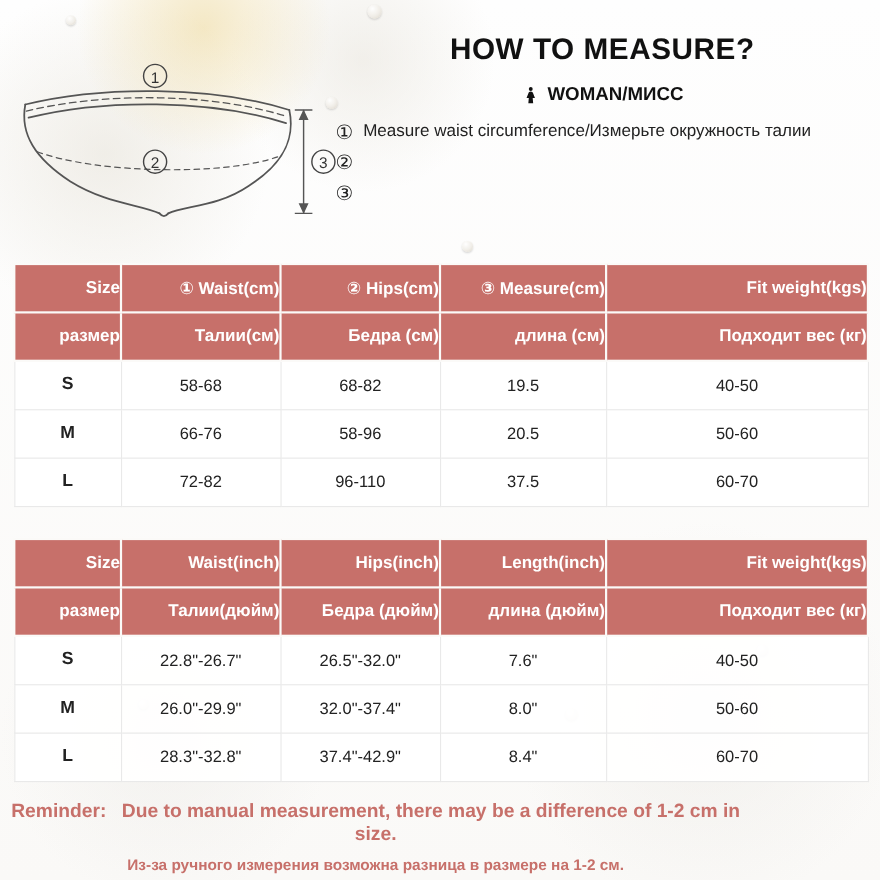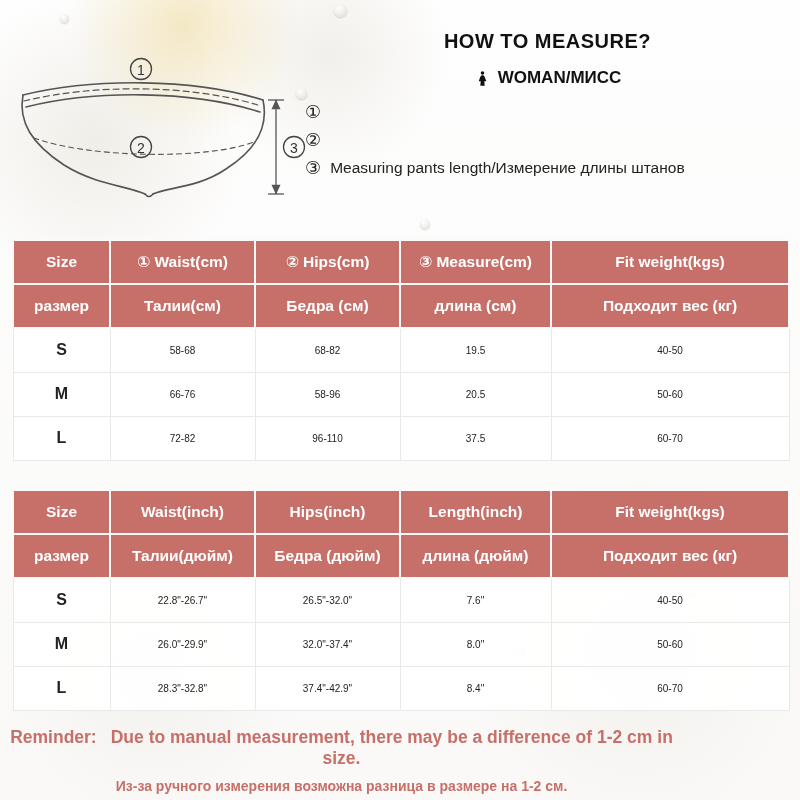--- a/index.html
+++ b/index.html
@@ -15,33 +15,33 @@
       radial-gradient(circle at 150px 670px, rgba(235,233,229,0.5), rgba(235,233,229,0) 150px),
       linear-gradient(180deg,#fefefe,#faf9f7);
   }
   .pearl{position:absolute;border-radius:50%;
     background:radial-gradient(circle at 35% 30%, #ffffff, #f0ede7 55%, #d9d3c7);
     box-shadow:0 1px 2px rgba(0,0,0,0.18);opacity:.9}
   
   .diagram{position:absolute;left:8px;top:52px;width:300px;height:215px}
   
   .howto{position:absolute;left:305px;top:30px;width:485px}
-  .howto-title{text-align:center;font-size:20px;font-weight:700;letter-spacing:.5px;color:#111}
+  .howto-title{text-align:center;font-size:27px;font-weight:700;letter-spacing:.5px;color:#111}
   .gender-row{display:flex;justify-content:center;align-items:center;gap:7px;margin-top:15px;
     font-weight:700;font-size:17px;color:#111}
   .gender-row svg{display:block}
   .instructions{margin-top:15px}
   .instruction{display:flex;align-items:center;gap:9px;margin:10px 0;font-size:15.5px;color:#222}
   .inst-num{font-size:18px;line-height:1;color:#222}
   
   .size-table{position:absolute;left:12px;width:776px;border-collapse:collapse;table-layout:fixed}
   .size-table th{background:#c7706a;color:#fff;font-weight:700;border:2px solid #fbfaf8;
-    height:44px;font-size:15.5px;text-align:center}
+    height:44px;font-size:15.5px;text-align:right}
   .size-table td{background:rgba(255,255,255,0.92);border:1px solid #e9e9e9;height:44px;
-    text-align:center;font-size:10px;color:#222}
+    text-align:center;font-size:15px;color:#222}
   .size-table td:first-child{font-weight:700;font-size:16px}
   .table-cm{top:239px}
   .table-inch{top:489px}
   col.c0{width:97px}col.c1{width:145px}col.c2{width:145px}col.c3{width:151px}col.c4{width:238px}
   
   .reminder{position:absolute;left:0;top:727px;width:683px;text-align:center;color:#c7706a}
   .reminder-line1{font-size:17.5px;font-weight:700}
   .reminder-label{margin-right:14px}
   .reminder-line2{font-size:14px;margin-top:9px;font-weight:700}
 </style>
@@ -92,27 +92,27 @@
       <svg viewBox="0 0 24 22" width="17" height="19" fill="#111">
         <circle cx="12" cy="3.2" r="2.5"></circle>
         <path d="M12 6.4 c-1.6 0-2.6 .9-3 2.2 L6.6 14.8 h2.9 L8.9 21.4 h6.2 l-.6-6.6 h2.9 L15 8.6 c-.4-1.3-1.4-2.2-3-2.2 Z"></path>
       </svg>
     </span>
     <span>WOMAN/МИСС</span>
   </div>
   <div class="instructions">
     <div class="instruction">
       <span class="inst-num">①</span>
+      <span>Measure waist circumference/Измерьте окружность талии</span>
     </div>
     <div class="instruction">
       <span class="inst-num">②</span>
     </div>
     <div class="instruction">
       <span class="inst-num">③</span>
-      <span>Measuring pants length/Измерение длины штанов</span>
     </div>
   </div>
 </div>
 
 <table class="size-table table-cm">
   <colgroup>
       <col class="c0">
       <col class="c1">
       <col class="c2">
       <col class="c3">

